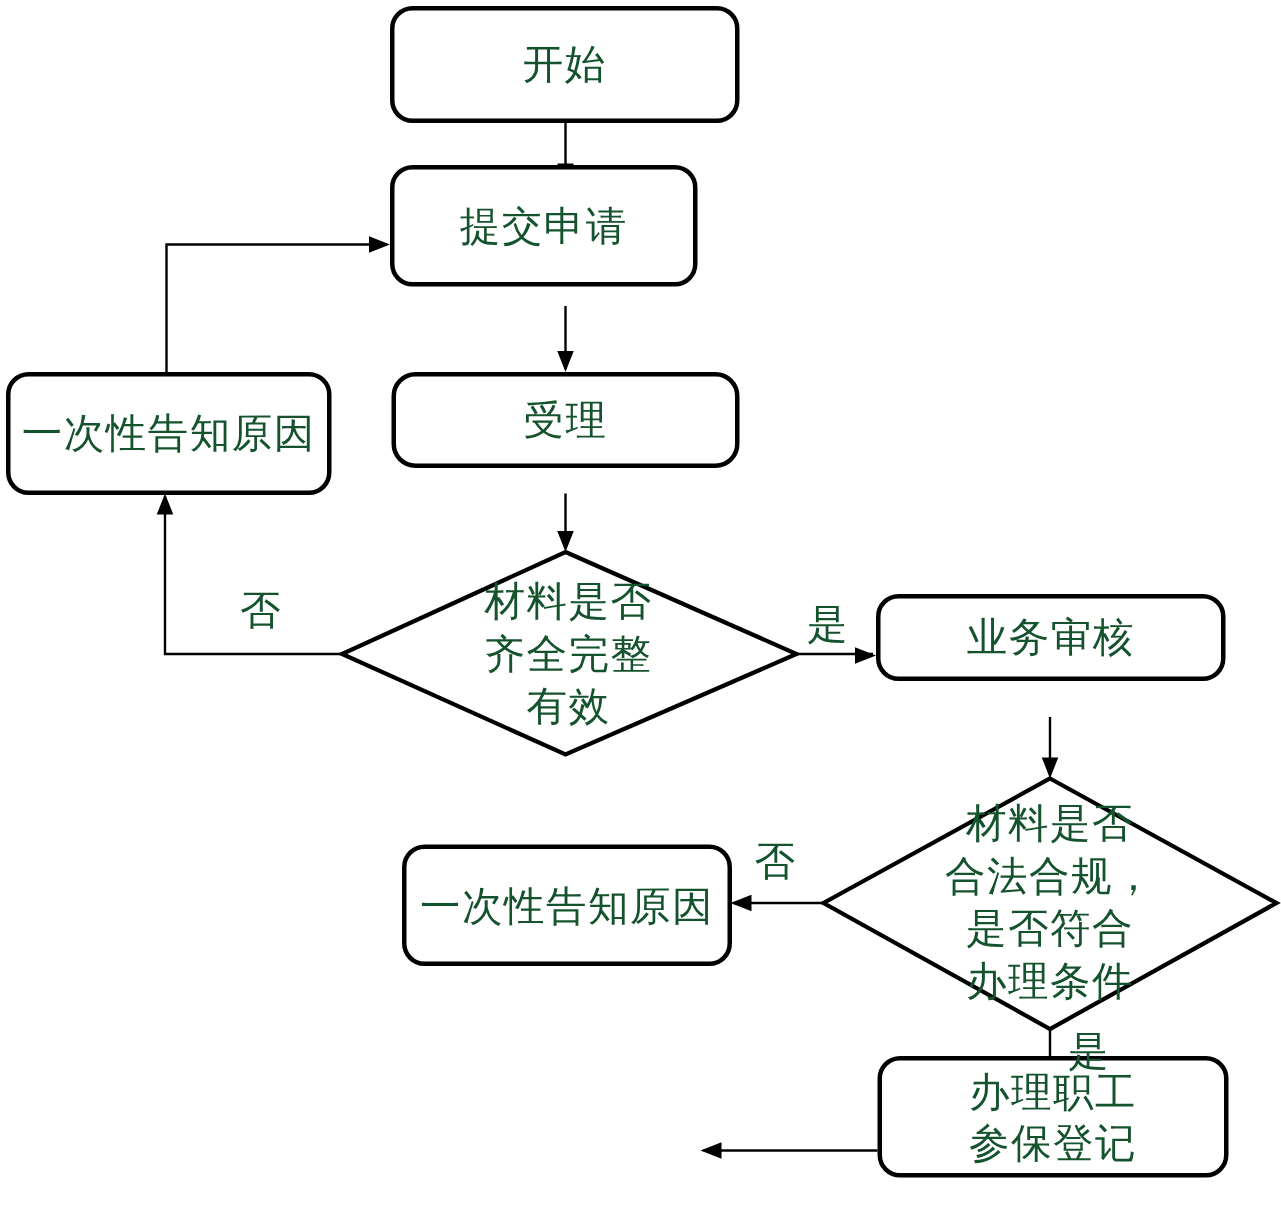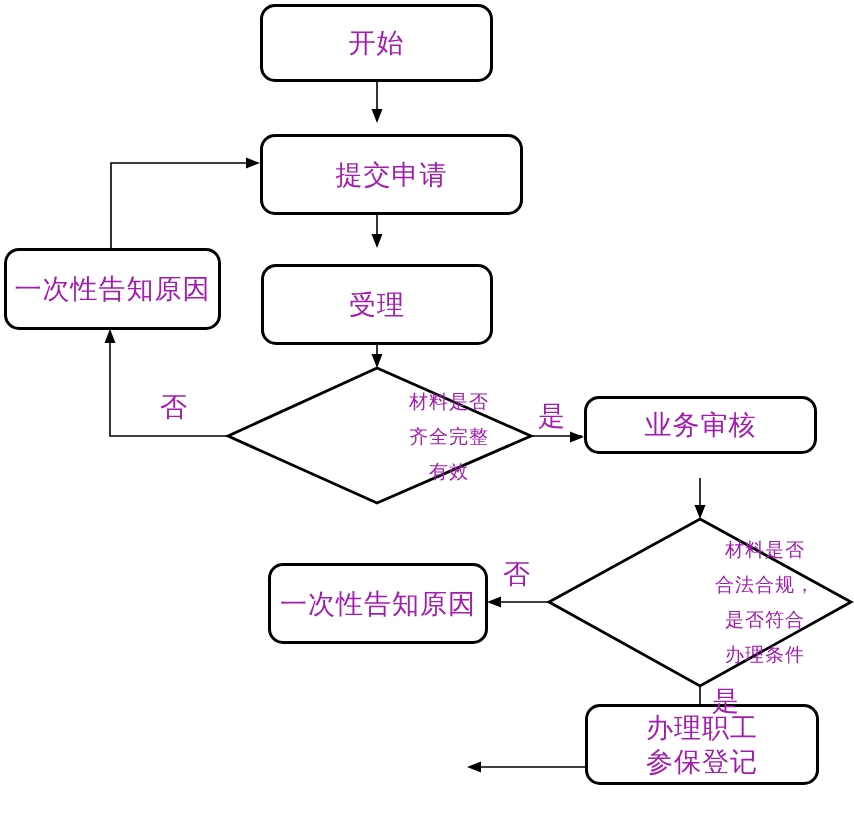--- a/index.html
+++ b/index.html
@@ -7,21 +7,21 @@
     margin: 0;
     padding: 0;
     background: #ffffff;
   }
   .canvas {
     position: relative;
     width: 854px;
     height: 815px;
     background: #ffffff;
     font-family: Liberation Serif, serif;
-    color: #a21caf;
+    color: #14532d;
     overflow: hidden;
   }
   .edges-svg {
     position: absolute;
     left: 0;
     top: 0;
     width: 854px;
     height: 815px;
   }
   .node {
@@ -35,39 +35,39 @@
     justify-content: center;
     text-align: center;
     font-size: 27px;
     line-height: 34px;
     letter-spacing: 1px;
   }
   .diamond-label {
     position: absolute;
     display: flex;
     align-items: center;
-    justify-content: flex-end;
+    justify-content: center;
     text-align: center;
-    font-size: 19px;
+    font-size: 27px;
     line-height: 35px;
     letter-spacing: 1px;
     pointer-events: none;
   }
   .multiline {
     white-space: pre-line;
   }
   .edge-label {
     position: absolute;
     font-size: 27px;
     line-height: 30px;
   }
   
   #node-start        { left: 260px; top: 4px;   width: 233px; height: 78px; }
-  #node-submit       { left: 260px; top: 134px; width: 263px; height: 81px; }
-  #node-accept       { left: 261px; top: 264px; width: 232px; height: 81px; }
+  #node-submit       { left: 260px; top: 110px; width: 205px; height: 81px; }
+  #node-accept       { left: 261px; top: 248px; width: 232px; height: 64px; border-radius: 16px; }
   #node-notify1      { left: 4px;   top: 248px; width: 217px; height: 82px; }
   #node-review       { left: 584px; top: 396px; width: 233px; height: 58px; }
   #node-notify2      { left: 268px; top: 563px; width: 220px; height: 81px; }
   #node-register     { left: 585px; top: 704px; width: 234px; height: 81px; }
   #node-feedback     { left: 263px; top: 727px; width: 205px; height: 81px; }
   
   #label-check1 { left: 269px; top: 384px; width: 220px; height: 105px; }
   #label-check2 { left: 585px; top: 532px; width: 230px; height: 140px; }
   
   #edge-label-yes1 { left: 538px; top: 401px; }

